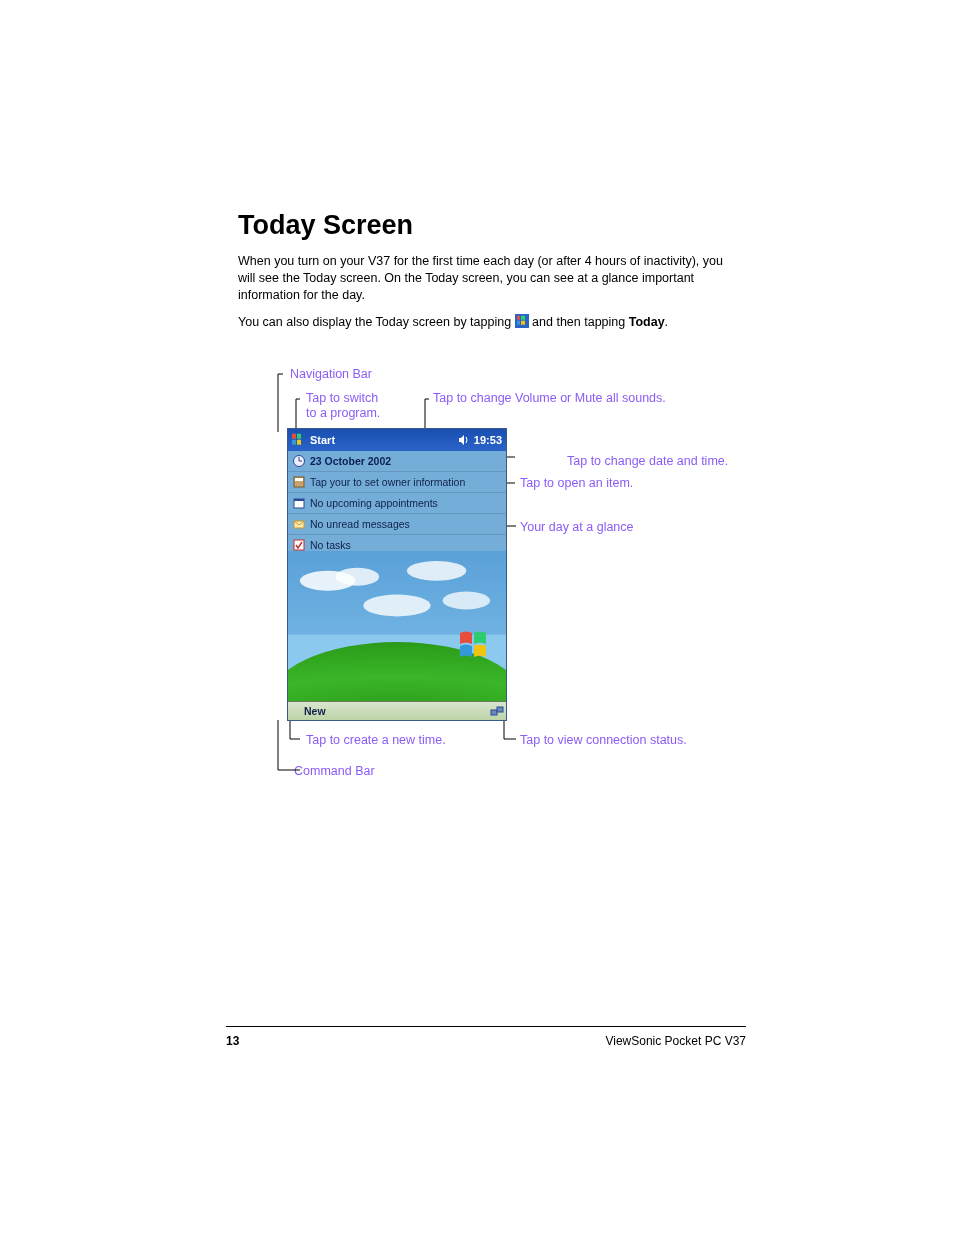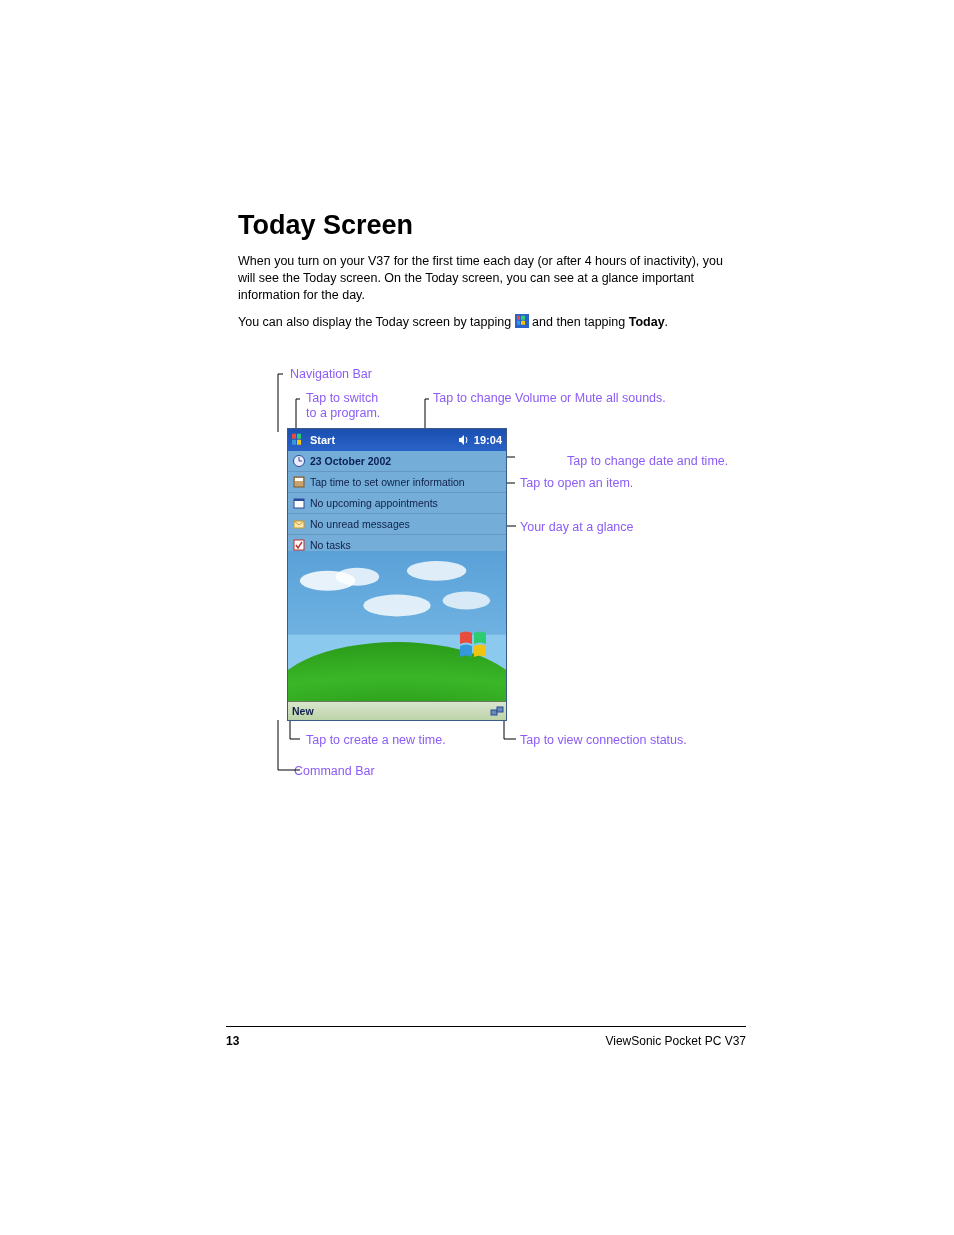--- a/index.html
+++ b/index.html
@@ -124,21 +124,21 @@
     height: 18px;
     background: linear-gradient(to bottom, #d9e6cf, #bcd3a6);
     border-top: 1px solid #6a7a5a;
     display:flex;
     align-items:center;
     font-family: Tahoma, Arial, sans-serif;
     font-size: 10.5px;
     color:#10204a;
     font-weight:bold;
   }
-  .cmdbar .new-label { padding-left:4px; }
+  .cmdbar .new-label { padding-left:16px; }
   .cmdbar .spacer { flex:1; }
   .cmdbar .conn-icon { width:18px; display:flex; justify-content:center; }
 
   .footer-rule {
     position:absolute;
     left: 226px;
     width: 520px;
     top: 1026px;
     border-top: 1.5px solid #000;
   }
@@ -227,40 +227,40 @@
       </svg>
     </span>
     <span class="start-label">Start</span>
     <span class="spacer"></span>
     <span class="vol-icon">
       <svg viewBox="0 0 12 12" width="12" height="12">
         <path d="M1 4 L3 4 L6 1 L6 11 L3 8 L1 8 Z" fill="#fff"></path>
         <path d="M8 3 Q10 6 8 9" stroke="#fff" stroke-width="1" fill="none"></path>
       </svg>
     </span>
-    <span class="clock">19:04</span>
+    <span class="clock">19:53</span>
   </div>
   <div class="today-rows">
     <div class="trow date">
       <span class="ticon">
         <svg width="14" height="14" viewBox="0 0 14 14">
             <circle cx="7" cy="7" r="5.5" fill="#eef" stroke="#2a4a9a"></circle>
             <path d="M7 7 L7 3 M7 7 L10 7" stroke="#2a4a9a" stroke-width="1"></path>
           </svg>
       </span>
       <span class="tlabel">23 October 2002</span>
     </div>
     <div class="trow">
       <span class="ticon">
         <svg width="14" height="14" viewBox="0 0 14 14">
             <rect x="2" y="2" width="10" height="10" fill="#c9a36b" stroke="#7a5a2a"></rect>
             <rect x="3" y="3" width="8" height="3" fill="#fff"></rect>
           </svg>
       </span>
-      <span class="tlabel">Tap time to set owner information</span>
+      <span class="tlabel">Tap your to set owner information</span>
     </div>
     <div class="trow">
       <span class="ticon">
         <svg width="14" height="14" viewBox="0 0 14 14">
             <rect x="2" y="3" width="10" height="9" fill="#fff" stroke="#2a4a9a"></rect>
             <rect x="2" y="3" width="10" height="2" fill="#2a4a9a"></rect>
           </svg>
       </span>
       <span class="tlabel">No upcoming appointments</span>
     </div>

